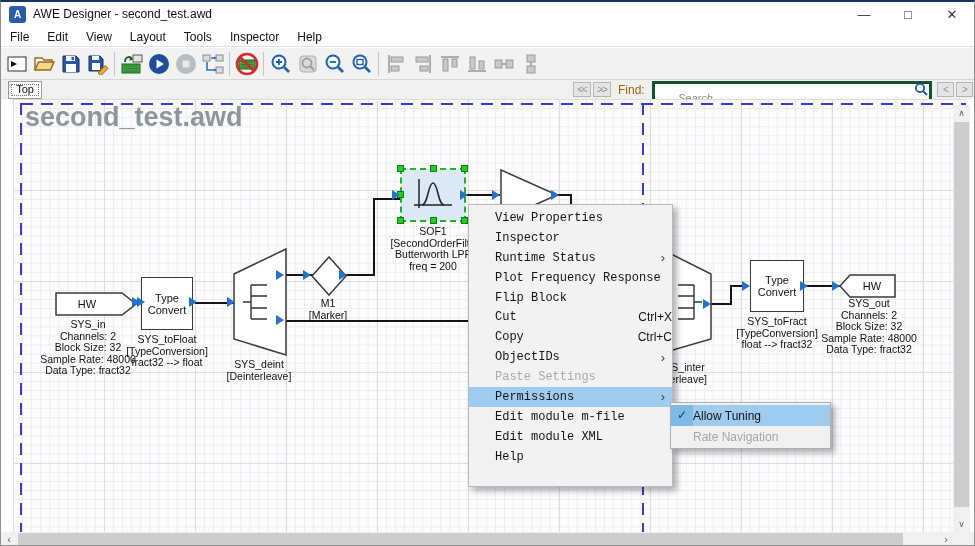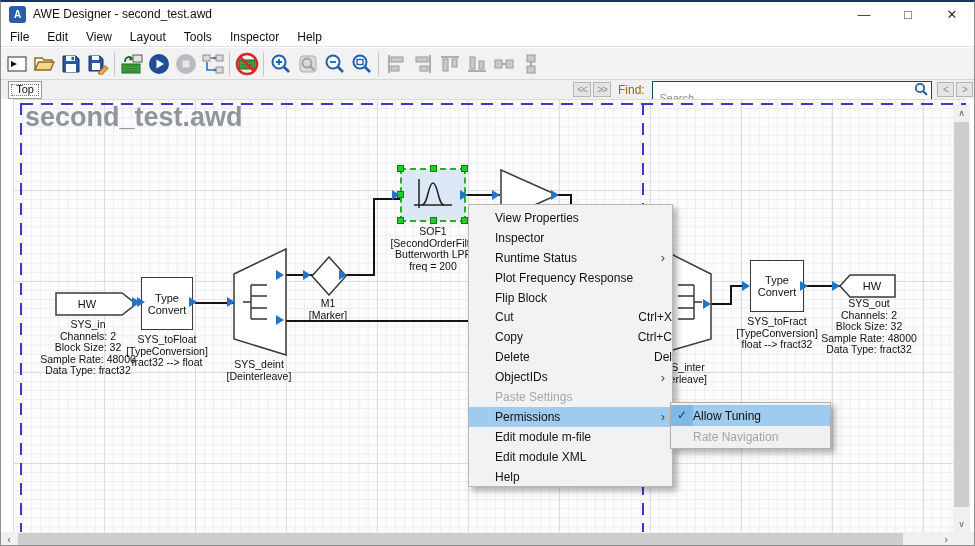--- a/index.html
+++ b/index.html
@@ -29,22 +29,22 @@
   .tsep { width:1px; height:24px; background:#c6c6c6; margin:0 3px; }
 
   
   .findstrip { position:absolute; left:0; top:78px; width:100%; height:19px; background:#f0f0f0; }
   .toptab { position:absolute; left:7px; top:1px; width:34px; height:18px; background:#fff;
     border:1px solid #9a9a9a; font-size:11px; text-align:center; line-height:15px; color:#111; }
   .toptab i { position:absolute; left:2px; top:2px; right:2px; bottom:2px; border:1px dotted #777; font-style:normal; }
   .navbtn { position:absolute; top:2px; width:18px; height:15px; background:#e4e4e4; border:1px solid #b5b5b5;
     font-size:10px; color:#8d8d8d; text-align:center; line-height:13px; letter-spacing:-1px; }
   .find-label { position:absolute; left:617px; top:3px; font-size:12px; color:#a16207; }
-  .find-input { position:absolute; left:651px; top:1px; width:280px; height:34px; border:1px solid #14532d;
-    background:#fff; font-size:11px; padding:0 20px 0 6px; font-family:"Liberation Sans", sans-serif;}
+  .find-input { position:absolute; left:651px; top:1px; width:280px; height:34px; border:3px solid #14532d;
+    background:#fff; font-size:11px; padding:0 20px 0 23px; font-family:"Liberation Sans", sans-serif;}
   .find-input::placeholder { font-style:italic; color:#8a8a8a; }
   .mag { position:absolute; left:913px; top:2px; }
 
   
   .canvas { position:absolute; left:12px; top:97px; width:953px; height:500px; overflow:hidden;
     background-color:#fcfcfd;
     background-image:
       linear-gradient(#dcdce4 1px, transparent 1px),
       linear-gradient(90deg, #dcdce4 1px, transparent 1px),
       linear-gradient(#ececf2 1px, transparent 1px),
@@ -61,21 +61,21 @@
     font-size:11px; text-align:center; display:flex; align-items:center; justify-content:center; }
   .cap { position:absolute; font-size:10.5px; line-height:11.5px; color:#111; text-align:center; width:140px; }
   .sof1 { position:absolute; background:#dce8f6; outline:2px dashed #1db41d; outline-offset:-1px;
     display:flex; align-items:center; justify-content:center; }
   .hdl { position:absolute; width:7px; height:7px; background:#23cd23; border:1px solid #0b7e0b; }
 
   
   .cmenu { position:absolute; left:455px; top:105px; width:205px; height:283px; background:#f2f2f2;
     border:1px solid #b8b8b8; box-shadow:4px 4px 6px rgba(0,0,0,0.30); z-index:50; padding-top:3px; }
   .cm-row { height:19.9px; display:flex; align-items:center; font-size:12px; color:#131313; padding-left:26px; }
-  .cm-row .lbl { flex:1; }
+  .cm-row .lbl { flex:1;font-family:Liberation Mono, monospace; }
   .cm-row .sc { }
   .cm-row .arr { margin-right:7px; font-size:13px; color:#444; }
   .cm-row.dis { color:#a8a8a8; }
   .cm-row.hl { background:#9fccee; }
   .smenu { position:absolute; left:657px; top:303px; width:161px; height:47px; background:#f0f0f0;
     border:1px solid #b0b0b0; box-shadow:4px 4px 6px rgba(0,0,0,0.30); z-index:60; padding-top:2px; }
   .sm-row { height:21px; display:flex; align-items:center; font-size:12px; color:#131313; }
   .sm-row.hl { background:#9fccee; }
   .sm-row.dis { color:#a6a6a6; }
   .sm-check { width:22px; height:21px; text-align:center; line-height:21px; color:#1e4055; }
@@ -416,24 +416,20 @@
         </div>
       <div class="cm-row">
           <span class="lbl">Cut</span>
           <span class="sc">Ctrl+X</span>
         </div>
       <div class="cm-row">
           <span class="lbl">Copy</span>
           <span class="sc">Ctrl+C</span>
         </div>
       <div class="cm-row">
-          <span class="lbl">Delete</span>
-          <span class="sc">Del</span>
-        </div>
-      <div class="cm-row">
           <span class="lbl">ObjectIDs</span>
           <span class="arr">›</span>
         </div>
       <div class="cm-row dis">
           <span class="lbl">Paste Settings</span>
         </div>
       <div class="cm-row hl">
           <span class="lbl">Permissions</span>
           <span class="arr">›</span>
         </div>

